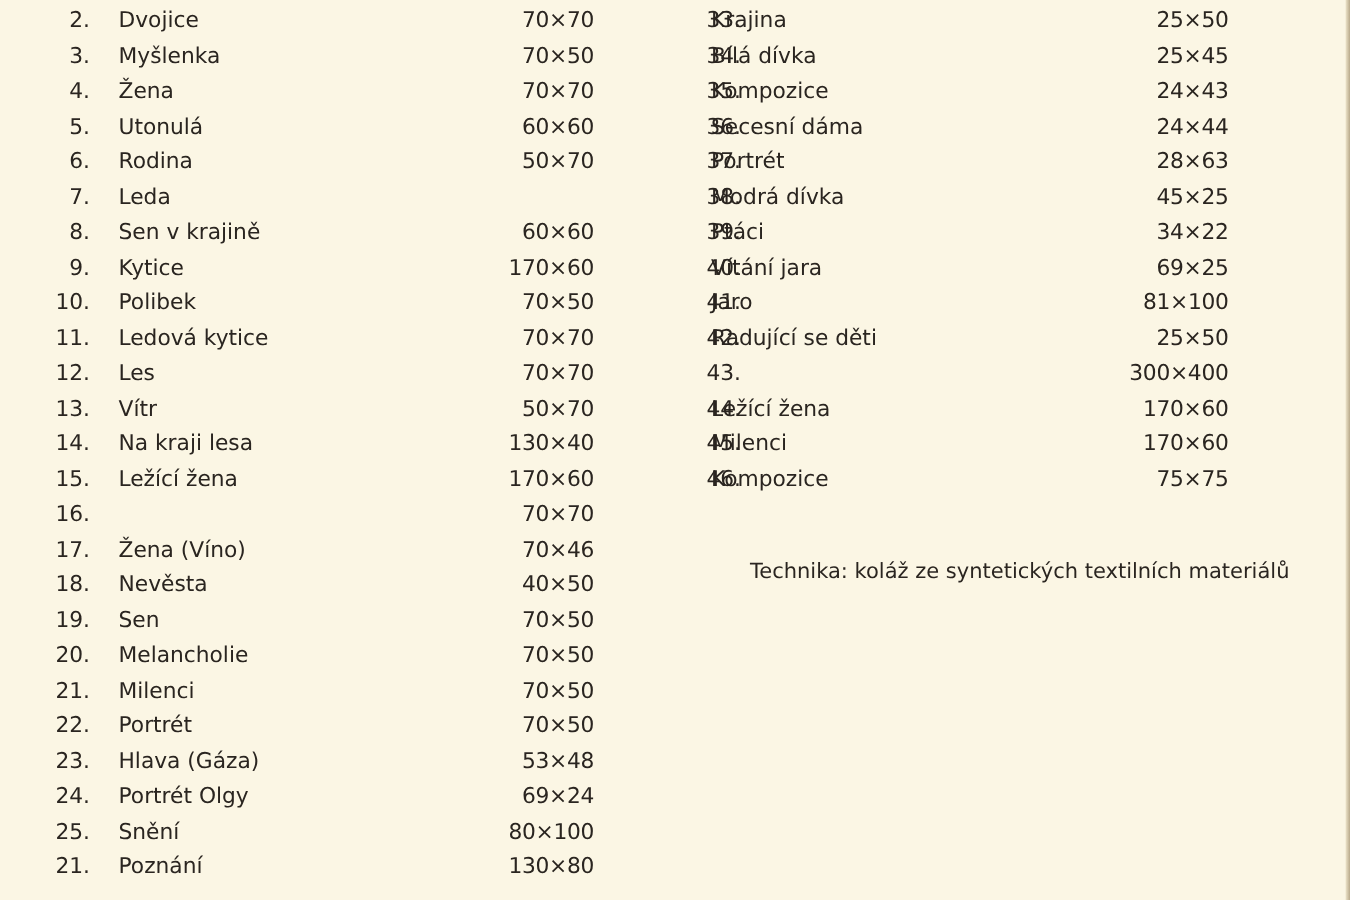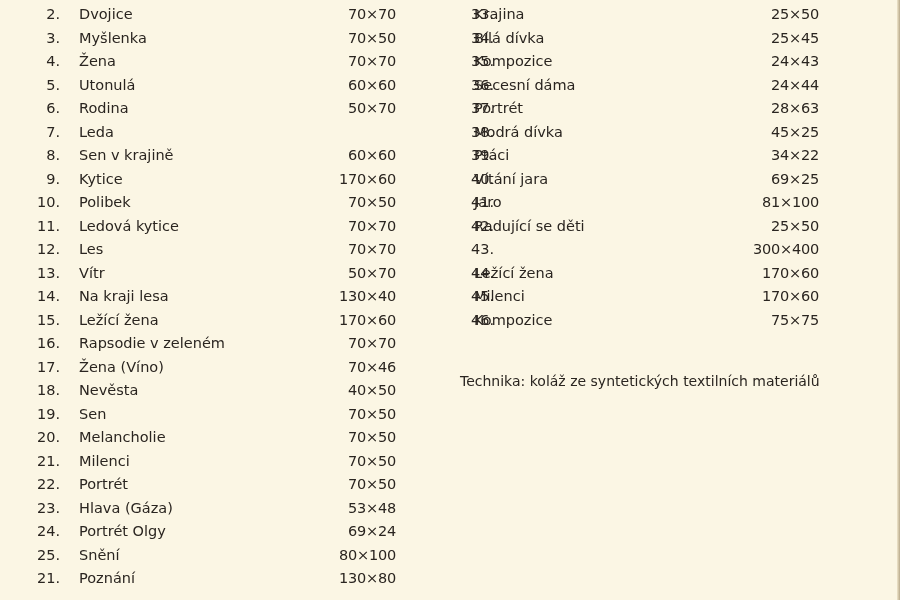--- a/index.html
+++ b/index.html
@@ -26,21 +26,21 @@
   .num { position: absolute; text-align: right; }
   .col-left .num { right: 380px; }
   .col-right .num { right: 366px; }
   .title { position: absolute; }
   .col-left .title { left: 63px; margin-left: 16px; }
   .col-right .title { left: 34px; }
   .dim { position: absolute; text-align: right; letter-spacing: -0.2px; }
   .col-left .dim { right: 44px; }
   .col-right .dim { right: 41px; }
   .notes { position: absolute; left: 460px; top: 370px; font-size: 14px; line-height: 23.5px; }
-  .notes div { white-space: nowrap; }
+  .notes div { white-space: nowrap; margin-left: 40px; }
 </style>
 </head>
 <body>
 
 <div class="page-edge"></div>
 
 <div class="col col-left">
   <div class="row" style="top:3px">
       <span class="num">2.</span>
       <span class="title">Dvojice</span>
@@ -106,21 +106,20 @@
       <span class="title">Na kraji lesa</span>
       <span class="dim">130×40</span>
     </div>
   <div class="row" style="top:308.5px">
       <span class="num">15.</span>
       <span class="title">Ležící žena</span>
       <span class="dim">170×60</span>
     </div>
   <div class="row" style="top:332px">
       <span class="num">16.</span>
-      <span class="title">Rapsodie v zeleném</span>
       <span class="dim">70×70</span>
     </div>
   <div class="row" style="top:355.5px">
       <span class="num">17.</span>
       <span class="title">Žena (Víno)</span>
       <span class="dim">70×46</span>
     </div>
   <div class="row" style="top:379px">
       <span class="num">18.</span>
       <span class="title">Nevěsta</span>

